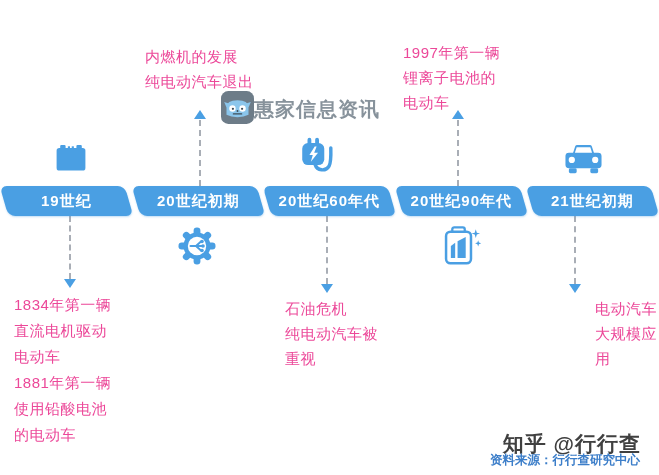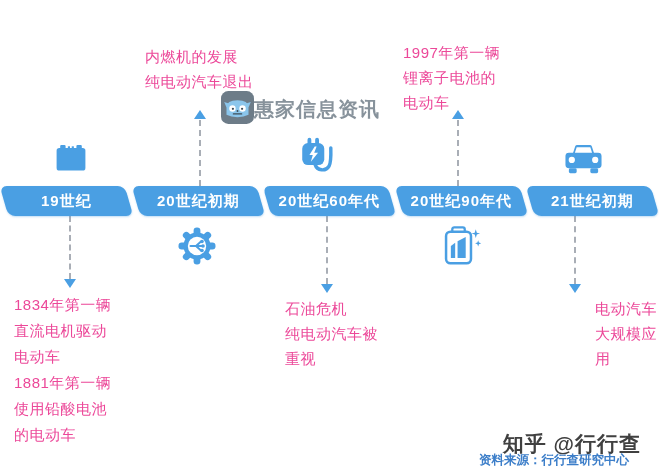--- a/index.html
+++ b/index.html
@@ -55,21 +55,21 @@
   .icon-seg3{left:296px;top:135px;width:46px;height:42px;}
   .icon-seg4{left:436px;top:223px;width:46px;height:48px;}
   .icon-seg5{left:560px;top:140px;width:47px;height:39px;}
   .icon svg{display:block;width:100%;height:100%;}
   
   .zhihu{
     position:absolute;right:18px;top:430px;font-size:21px;font-weight:700;
     color:#404040;letter-spacing:1px;
   }
   .source{
-    position:absolute;right:30px;top:452px;font-size:12.5px;font-weight:700;color:#3c7ec9;
+    position:absolute;right:19px;top:452px;font-size:12.5px;font-weight:700;color:#3c7ec9;
   }
 </style>
 </head>
 <body>
 
 <div class="canvas">
 
 
   <div class="note note-above-seg2">内燃机的发展
 纯电动汽车退出</div>

